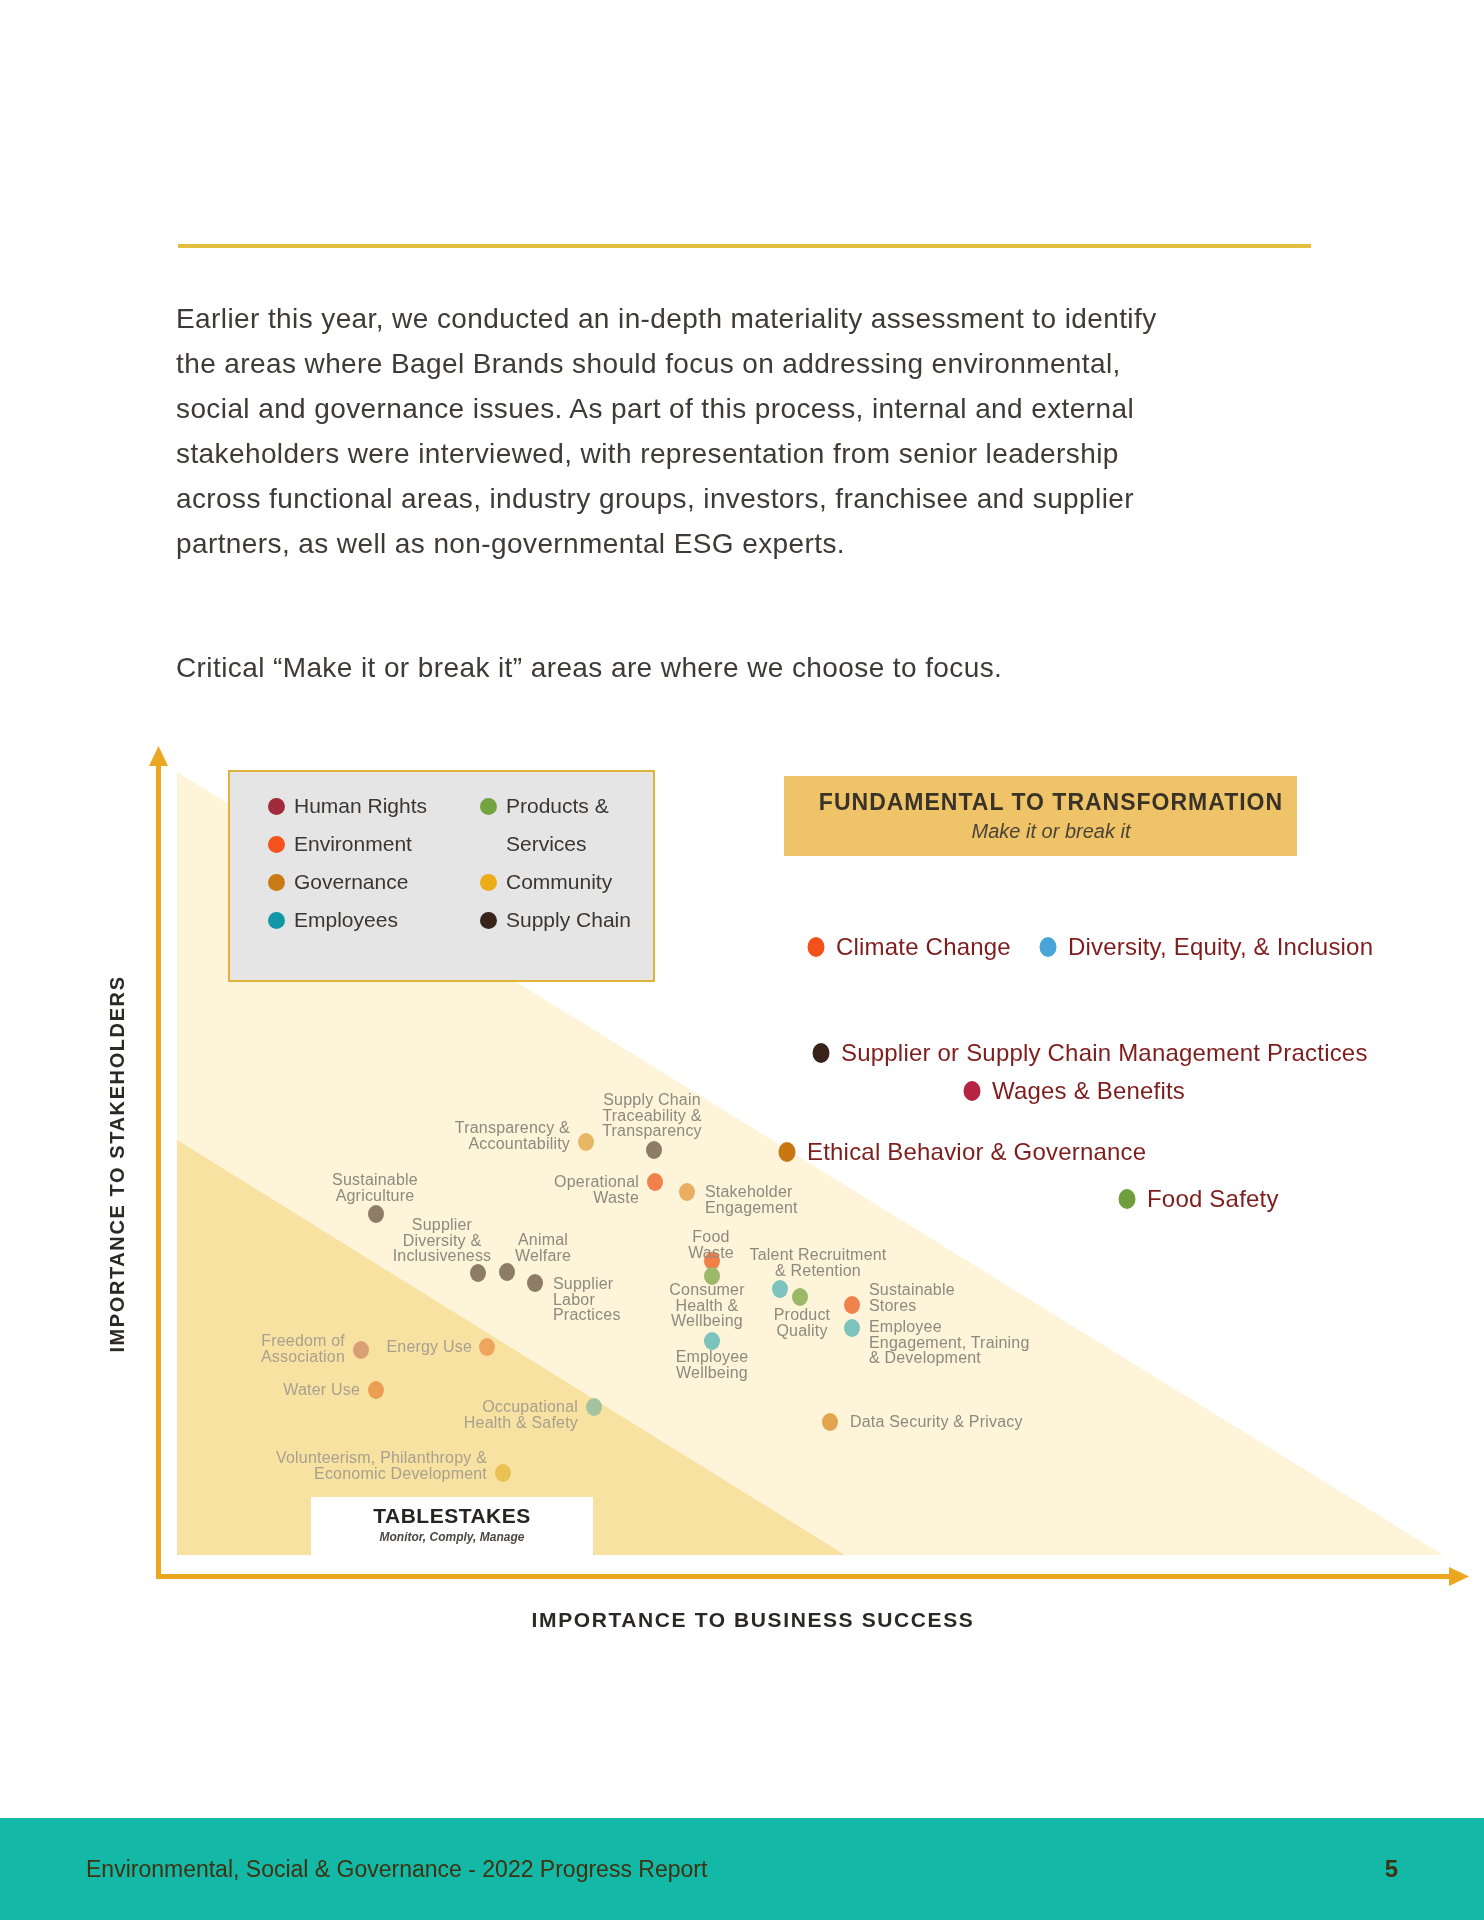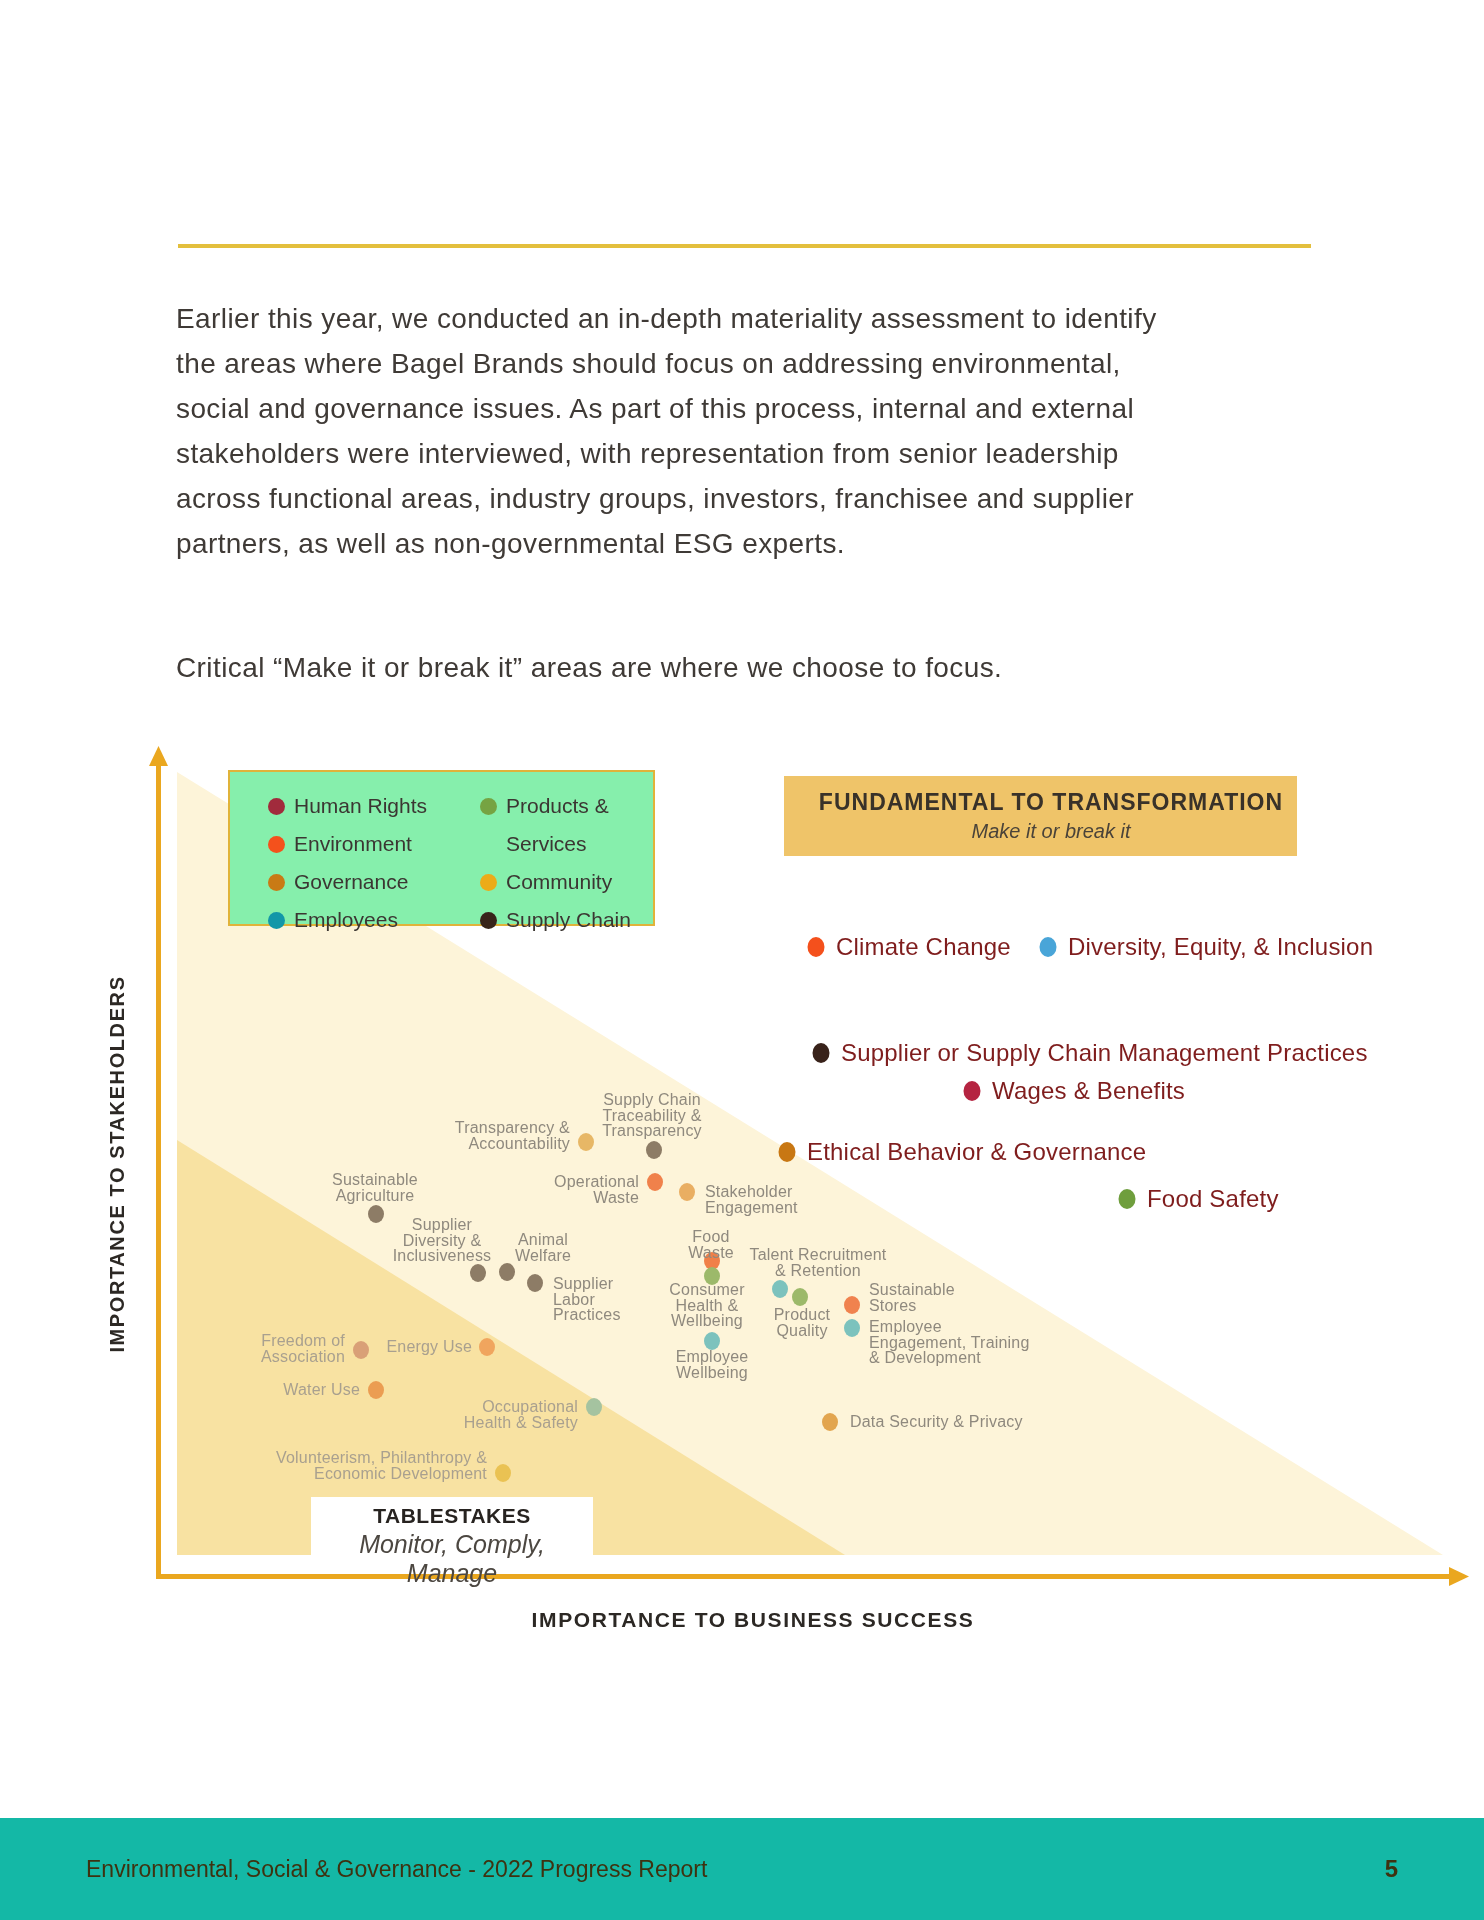--- a/index.html
+++ b/index.html
@@ -11,21 +11,21 @@
   .title-underline{position:absolute;left:178px;top:244px;width:1133px;height:4px;background:#e3bf3d;}
   
   .intro{position:absolute;left:176px;top:296px;font-size:28px;line-height:45px;color:#3f3a36;letter-spacing:0.4px;}
   .focus{position:absolute;left:176px;top:652px;font-size:28px;color:#3f3a36;letter-spacing:0.4px;}
   
   .chart-svg{position:absolute;left:0;top:0;z-index:0;}
   .ylabel{position:absolute;left:117px;top:1164px;transform:translate(-50%,-50%) rotate(-90deg);
           font-weight:bold;font-size:20px;letter-spacing:1.6px;color:#2c2824;white-space:nowrap;z-index:2;}
   .xlabel{position:absolute;left:753px;top:1608px;transform:translateX(-50%);
           font-weight:bold;font-size:21px;letter-spacing:1.6px;color:#2c2824;white-space:nowrap;z-index:2;}
-  .legend{position:absolute;left:228px;top:770px;width:427px;height:156px;background:#86efac;
+  .legend{position:absolute;left:228px;top:770px;width:427px;height:212px;background:#e5e5e5;
           border:2px solid #e0b33a;box-sizing:border-box;display:flex;padding:15px 8px 0 38px;z-index:3;}
   .legend-col1{width:212px;}
   .legend-col2{flex:1;}
   .legend-item{display:flex;align-items:flex-start;font-size:21px;color:#3b3632;}
   .ldot{width:17px;height:17px;border-radius:50%;margin:11px 9px 0 0;flex:none;}
   .ltext{white-space:pre-line;line-height:38px;}
   .banner{position:absolute;left:784px;top:776px;width:513px;height:80px;z-index:2;text-align:center;box-sizing:border-box;padding-left:21px;}
   .banner-title{font-size:23px;font-weight:bold;letter-spacing:1px;color:#393229;margin-top:13px;}
   .banner-sub{font-size:20px;font-style:italic;color:#4a4339;margin-top:4px;}
   .dot{position:absolute;width:16px;height:18px;border-radius:50%;transform:translate(-50%,-50%);z-index:2;}
@@ -33,21 +33,21 @@
   .plabel{position:absolute;z-index:2;font-size:16px;line-height:15.5px;white-space:pre;letter-spacing:0.2px;}
   .tone-dark{font-size:24px;line-height:18px;color:#7f1d1d;}
   .tone-gray{color:#8f897e;}
   .tone-faded{color:#a9a08f;}
   .align-center{text-align:center;}
   .align-right{text-align:right;}
   .qbox{position:absolute;z-index:2;background:#ffffff;text-align:center;box-sizing:border-box;padding-top:7px;}
   .qbox-1{left:311px;top:1497px;width:282px;height:61px;}
   .qbox-2{left:908px;top:1497px;width:360px;height:61px;}
   .qtitle{font-size:21px;font-weight:bold;letter-spacing:0.5px;color:#272320;}
-  .qsub{font-size:25px;font-style:italic;color:#4c4741;margin-top:2px;}
+  .qsub{font-size:12px;font-style:italic;color:#4c4741;margin-top:2px;font-weight:bold;}
   .footer{position:absolute;left:0;top:1818px;width:1484px;height:102px;display:flex;align-items:center;
           justify-content:space-between;padding:0 86px;box-sizing:border-box;font-size:23px;color:#3e3210;z-index:2;}
   .footer-page{font-weight:bold;font-size:24px;}
 </style>
 </head>
 <body>
 
 <div class="page">
 
   <svg class="chart-svg" width="1484" height="1920">

